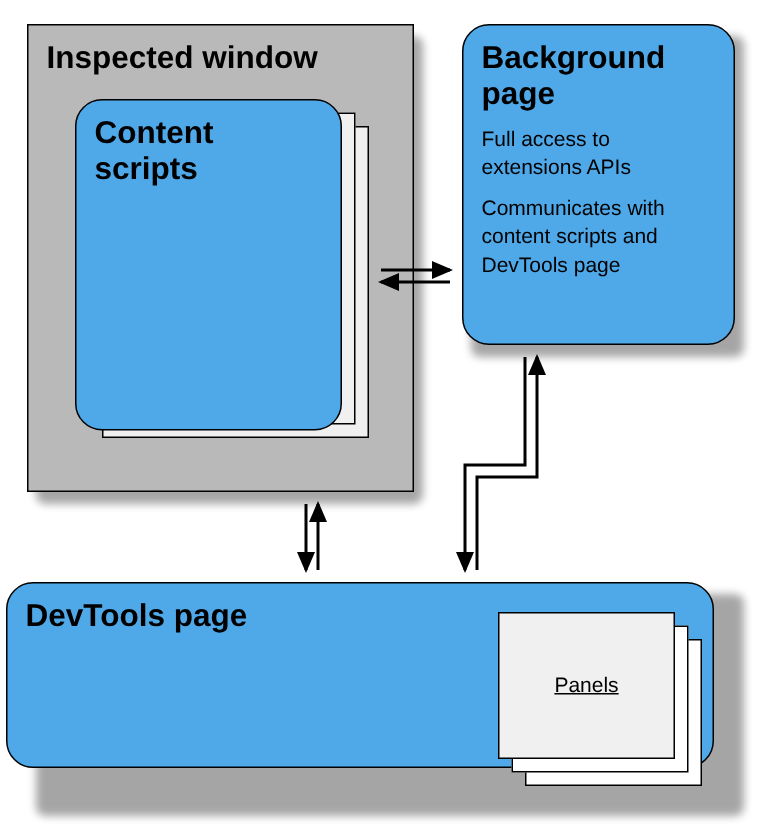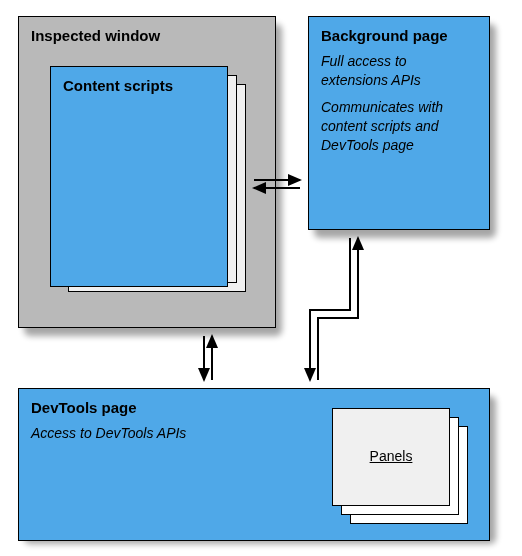--- a/index.html
+++ b/index.html
@@ -8,30 +8,29 @@
       height: 556px;
       position: relative;
       font-family: Arial, Helvetica, sans-serif;
       background: #fff;
     }
     .box {
       position: absolute;
       border: 1.5px solid #000;
       padding: 10px 12px;
     }
-    .blue { background: #4fa8e8; }
+    .blue { background: #4fa8e8; border-radius: 18px; }
     .gray { background: #b9b9b9; }
     .white { background: #f5f5f5; }
     .title {
       font-weight: bold;
-      font-size: 15px;
+      font-size: 21px;
       margin-bottom: 8px;
     }
     .desc {
-      font-style: italic;
       font-size: 14px;
       line-height: 1.35;
       margin-bottom: 8px;
     }
     .shadow {
       position: absolute;
       background: #000;
       border-radius: 6px;
       filter: blur(3px);
       opacity: 0.35;
@@ -52,22 +51,22 @@
       left: 50px; top: 66px;
       width: 178px; height: 221px;
     }
     
     #background {
       left: 308px; top: 16px;
       width: 182px; height: 214px;
     }
     
     #devtools {
-      left: 18px; top: 388px;
-      width: 472px; height: 153px;
+      left: 4px; top: 388px;
+      width: 472px; height: 124px;
     }
     
     #panels-label {
       position: absolute;
       font-size: 14px;
       text-align: center;
       width: 118px;
     }
     
     svg.arrows {
@@ -95,21 +94,20 @@
 </div>
 
 <div id="background" class="box blue">
   <div class="title">Background page</div>
   <div class="desc">Full access to extensions APIs</div>
   <div class="desc">Communicates with content scripts and DevTools page</div>
 </div>
 
 <div id="devtools" class="box blue">
   <div class="title">DevTools page</div>
-  <div class="desc">Access to DevTools APIs</div>
 </div>
 
 <div class="stack" style="left:350px;top:426px;width:118px;height:98px;background:#fff;"></div>
 <div class="stack" style="left:341px;top:417px;width:118px;height:98px;background:#fff;"></div>
 <div class="stack white" style="left:332px;top:408px;width:118px;height:98px;"></div>
 <div id="panels-label" style="left:332px;top:448px;text-decoration:underline;">Panels</div>
 
 <svg class="arrows">
   <defs>
     <marker id="ah" markerWidth="10" markerHeight="10" refX="6" refY="3" orient="auto">

